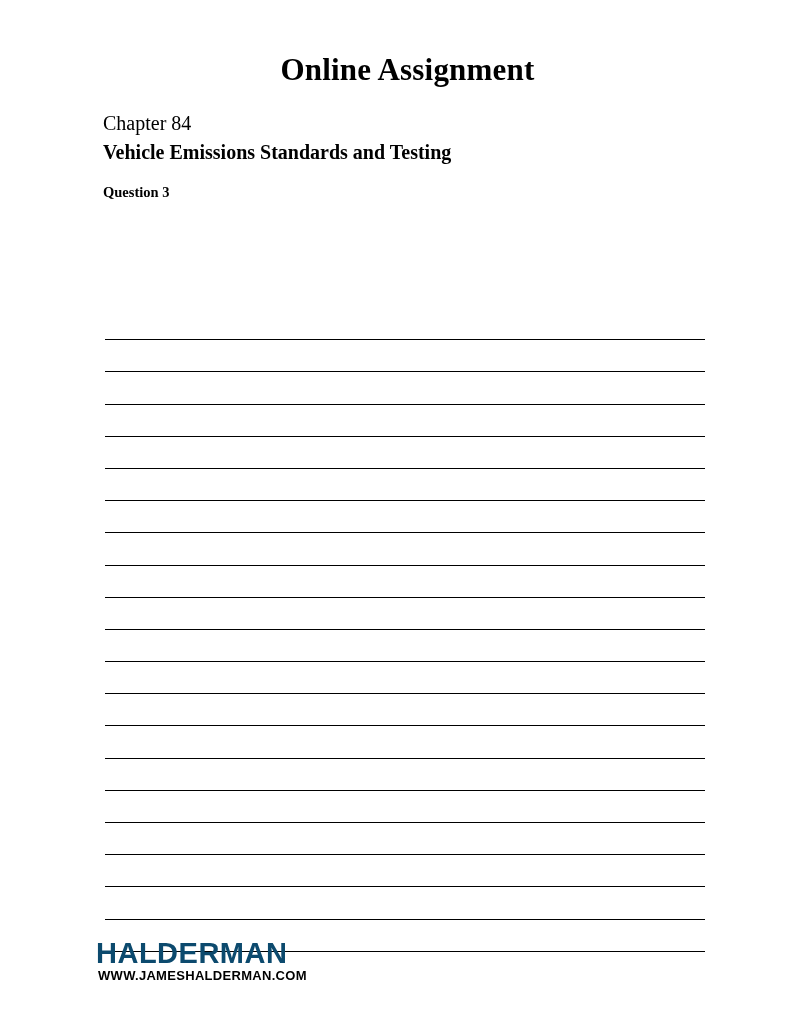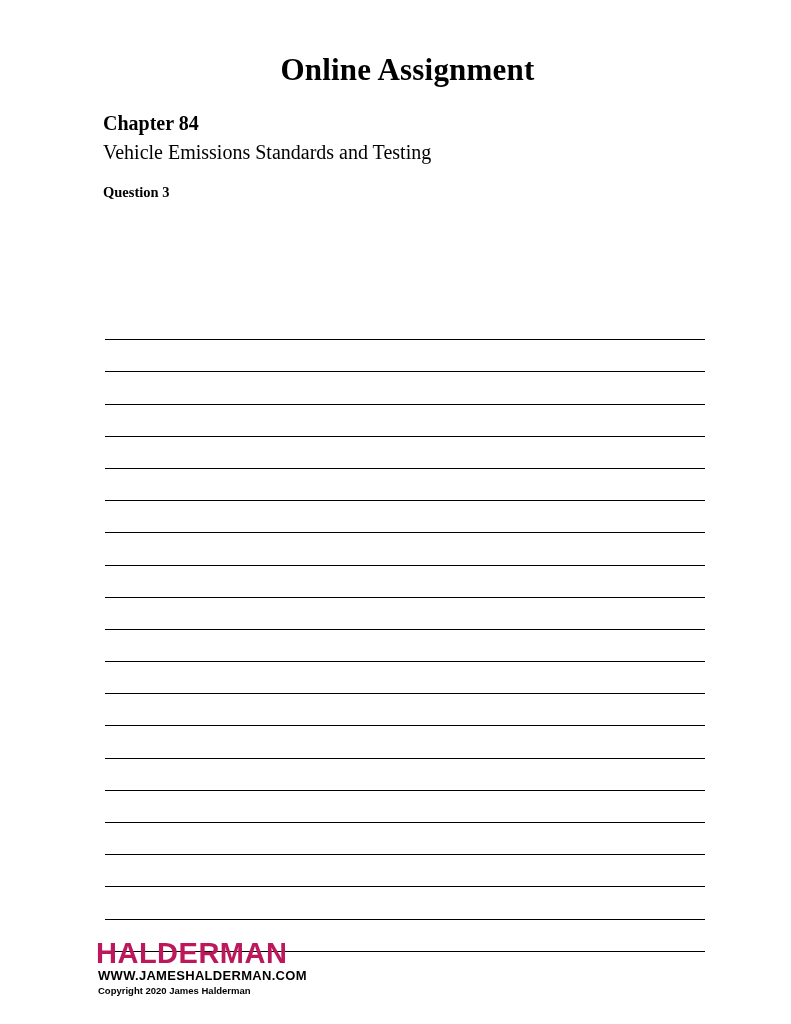--- a/index.html
+++ b/index.html
@@ -32,29 +32,29 @@
     font-size: 31px;
     font-weight: bold;
     font-family: "Liberation Serif", serif;
     letter-spacing: 0.2px;
   }
   .chapter-line {
     position: absolute;
     left: 91px;
     top: 112px;
     font-size: 20px;
-    font-weight: bold;
+    font-weight: normal;
     font-family: "Liberation Serif", serif;
   }
   .chapter-subtitle {
     position: absolute;
     left: 91px;
     top: 141px;
     font-size: 20px;
-    font-weight: normal;
+    font-weight: bold;
     font-family: "Liberation Serif", serif;
   }
   .question-label {
     position: absolute;
     left: 91px;
     top: 184px;
     font-size: 14.5px;
     font-weight: bold;
     font-family: "Liberation Serif", serif;
   }
@@ -81,21 +81,21 @@
   .footer {
     position: absolute;
     left: 84px;
     top: 938px;
     width: 300px;
   }
   .brand {
     font-family: "Liberation Sans", sans-serif;
     font-weight: bold;
     font-size: 29px;
-    color: #be185d;
+    color: #0c4a6e;
     letter-spacing: 0.5px;
     line-height: 30px;
   }
   .brand-url {
     font-family: "Liberation Sans", sans-serif;
     font-weight: bold;
     font-size: 13px;
     color: #000000;
     letter-spacing: 0.3px;
     margin-top: 0px;
@@ -142,16 +142,15 @@
     <div class="rule"></div>
     <div class="rule"></div>
     <div class="rule"></div>
     <div class="rule"></div>
     <div class="rule"></div>
   </div>
 
   <div class="footer">
     <div class="brand">HALDERMAN</div>
     <div class="brand-url">WWW.JAMESHALDERMAN.COM</div>
-    <div class="copyright">Copyright 2020 James Halderman</div>
   </div>
 
 </div>
 
 </body></html>

